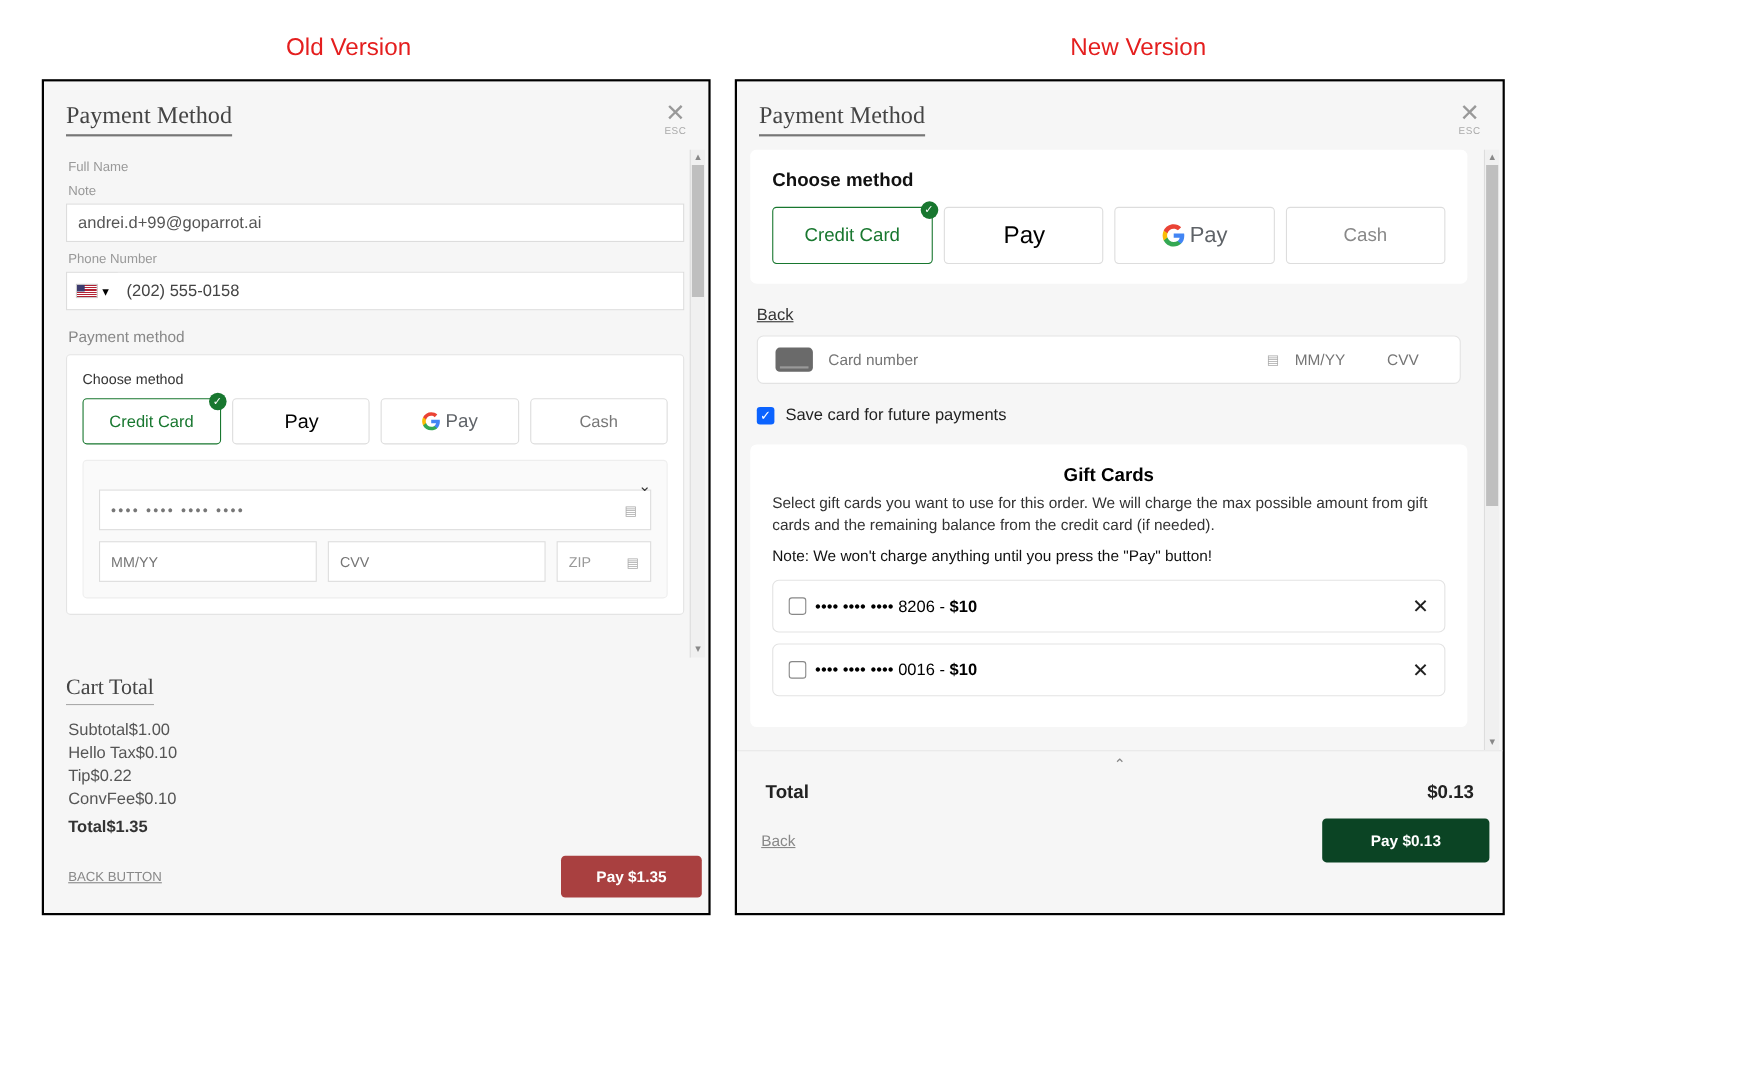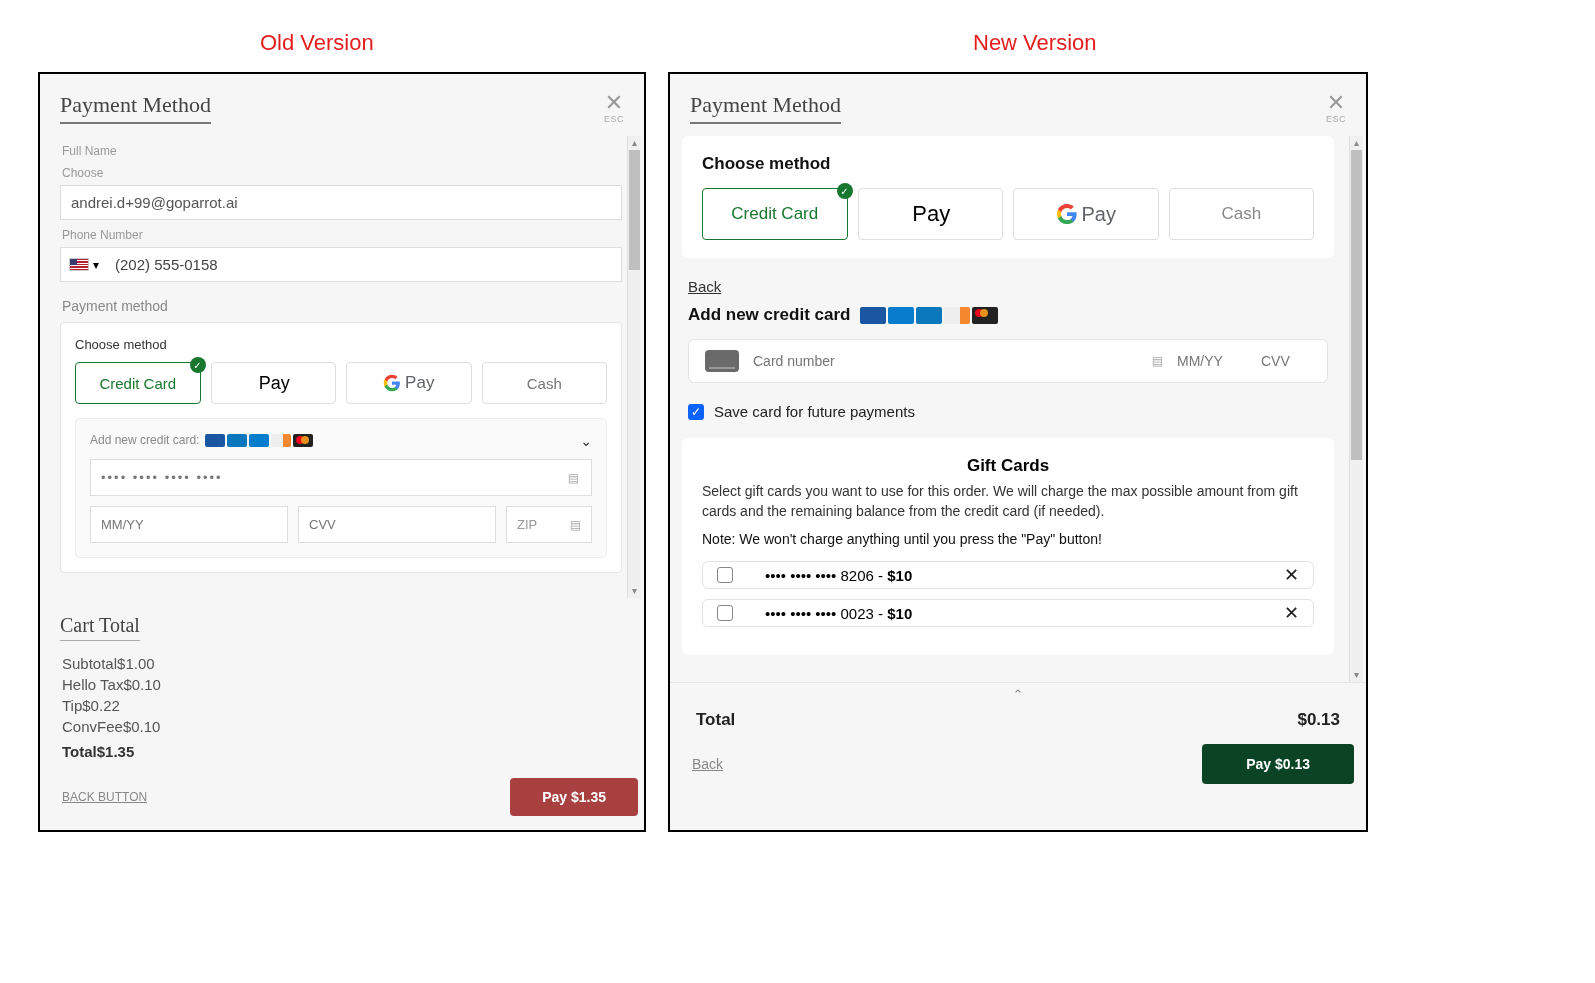--- a/index.html
+++ b/index.html
@@ -161,21 +161,21 @@
   .save-row { display:flex; align-items:center; gap:10px; margin:20px 6px 0 6px; font-size:15px; color:#222;}
   .cb { width:16px; height:16px; display:inline-flex; align-items:center; justify-content:center; border-radius:3px; cursor:pointer; font-size:12px; }
   .cb.checked { background:#0b63ff; color:#fff; }
   .cb.empty { border:1.5px solid #888; background:#fff; }
 
   .gc-title{ font-size:17px; font-weight:700; margin-bottom:6px;text-align:center;}
   .gc-desc{ font-size:14px; color:#333; line-height:1.4; margin-bottom:10px;}
   .gc-note{ font-size:14px; color:#111; margin-bottom:14px;}
   .gc-row {
     border:1px solid #e3e3e3; border-radius:6px; display:flex; align-items:center;
-    padding:2px 14px; margin-bottom:10px; gap:32px; font-size:15px;
+    padding:12px 14px; margin-bottom:10px; gap:8px; font-size:15px;
   }
   .gc-row .x { margin-left:auto; font-size:18px; color:#222; cursor:pointer;}
   .gc-amt{ font-weight:700;}
 
   .new-footer-wrap { border-top:1px solid #e6e6e6; }
   .caret-up { text-align:center; font-size:13px; color:#888; padding:4px 0; cursor:pointer;}
   .total-row { display:flex; justify-content:space-between; padding: 4px 26px 8px 26px; font-size:17px; font-weight:600; color:#222;}
   .new-footer { display:flex; justify-content:space-between; align-items:center; padding: 6px 12px 10px 22px;}
   .pay-btn-new {
     background:#0b4424; color:#fff; border:none; padding:12px 44px;
@@ -194,21 +194,21 @@
     <div class="panel-title">Payment Method</div>
     <div class="close-wrap">
       <div class="close-x">✕</div>
       <div class="close-esc">ESC</div>
     </div>
   </div>
 
   <div class="scrollbody">
     <div class="field-label">Full Name</div>
 
-    <div class="field-label">Choose</div>
+    <div class="field-label">Note</div>
     <input class="text-input" value="andrei.d+99@goparrot.ai" style="">
 
     <div class="field-label">Phone Number</div>
     <div class="phone-wrap">
       <div class="flag-select">
         <span class="us-flag"></span>
         <span>▾</span>
       </div>
       <input value="(202) 555-0158" style="">
     </div>
@@ -237,30 +237,20 @@
               </svg>
             <span>Pay</span>
           </span>
         </div>
         <div class="method-btn">
           <span style="color:#777">Cash</span>
         </div>
       </div>
 
       <div class="card-entry">
-        <div class="hd">
-          <span>Add new credit card:</span>
-          <span class="card-icons-small">
-            <span class="cicon visa"></span>
-            <span class="cicon dc"></span>
-            <span class="cicon amex"></span>
-            <span class="cicon disc"></span>
-            <span class="cicon mc"></span>
-          </span>
-        </div>
         <span class="chev-down">⌄</span>
         <div class="cc-num-row">
           <span>•••• •••• •••• ••••</span>
           <span class="lock-ic">▤</span>
         </div>
         <div class="cc-row2">
           <input placeholder="MM/YY" style="">
           <input placeholder="CVV" style="">
           <div class="zip-wrap">
             <span>ZIP</span>
@@ -341,30 +331,20 @@
             <span>Pay</span>
           </span>
         </div>
         <div class="method-btn big">
           <span style="color:#888">Cash</span>
         </div>
       </div>
     </div>
 
     <span class="back-underline">Back</span>
-    <div class="add-cc-row">
-      <span>Add new credit card</span>
-      <span class="card-icons-big">
-        <span class="cicon visa"></span>
-        <span class="cicon amex"></span>
-        <span class="cicon dc"></span>
-        <span class="cicon disc"></span>
-        <span class="cicon mc"></span>
-      </span>
-    </div>
     <div class="cc-input-row">
       <span class="card-chip"></span>
       <input class="cc-field" placeholder="Card number" style="">
       <span class="lock-ic">▤</span>
       <input class="cc-field mid" placeholder="MM/YY" style="">
       <input class="cc-field short" placeholder="CVV" style="">
     </div>
     <div class="save-row">
       <span class="cb checked">✓</span>
       <span>Save card for future payments</span>
@@ -374,21 +354,21 @@
       <div class="gc-title">Gift Cards</div>
       <div class="gc-desc">Select gift cards you want to use for this order. We will charge the max possible amount from gift cards and the remaining balance from the credit card (if needed).</div>
       <div class="gc-note">Note: We won't charge anything until you press the "Pay" button!</div>
       <div class="gc-row">
         <span class="cb empty"></span>
         <span><span>•••• •••• •••• 8206 - </span><span class="gc-amt">$10</span></span>
         <span class="x">✕</span>
       </div>
       <div class="gc-row">
         <span class="cb empty"></span>
-        <span><span>•••• •••• •••• 0023 - </span><span class="gc-amt">$10</span></span>
+        <span><span>•••• •••• •••• 0016 - </span><span class="gc-amt">$10</span></span>
         <span class="x">✕</span>
       </div>
     </div>
     </div>
 
     <div class="scrollbar" style="top:0;bottom:0;">
       <div class="arrow" style="top:0">▴</div>
       <div class="thumb" style="top:14px;height:310px"></div>
       <div class="arrow" style="bottom:0">▾</div>
     </div>

